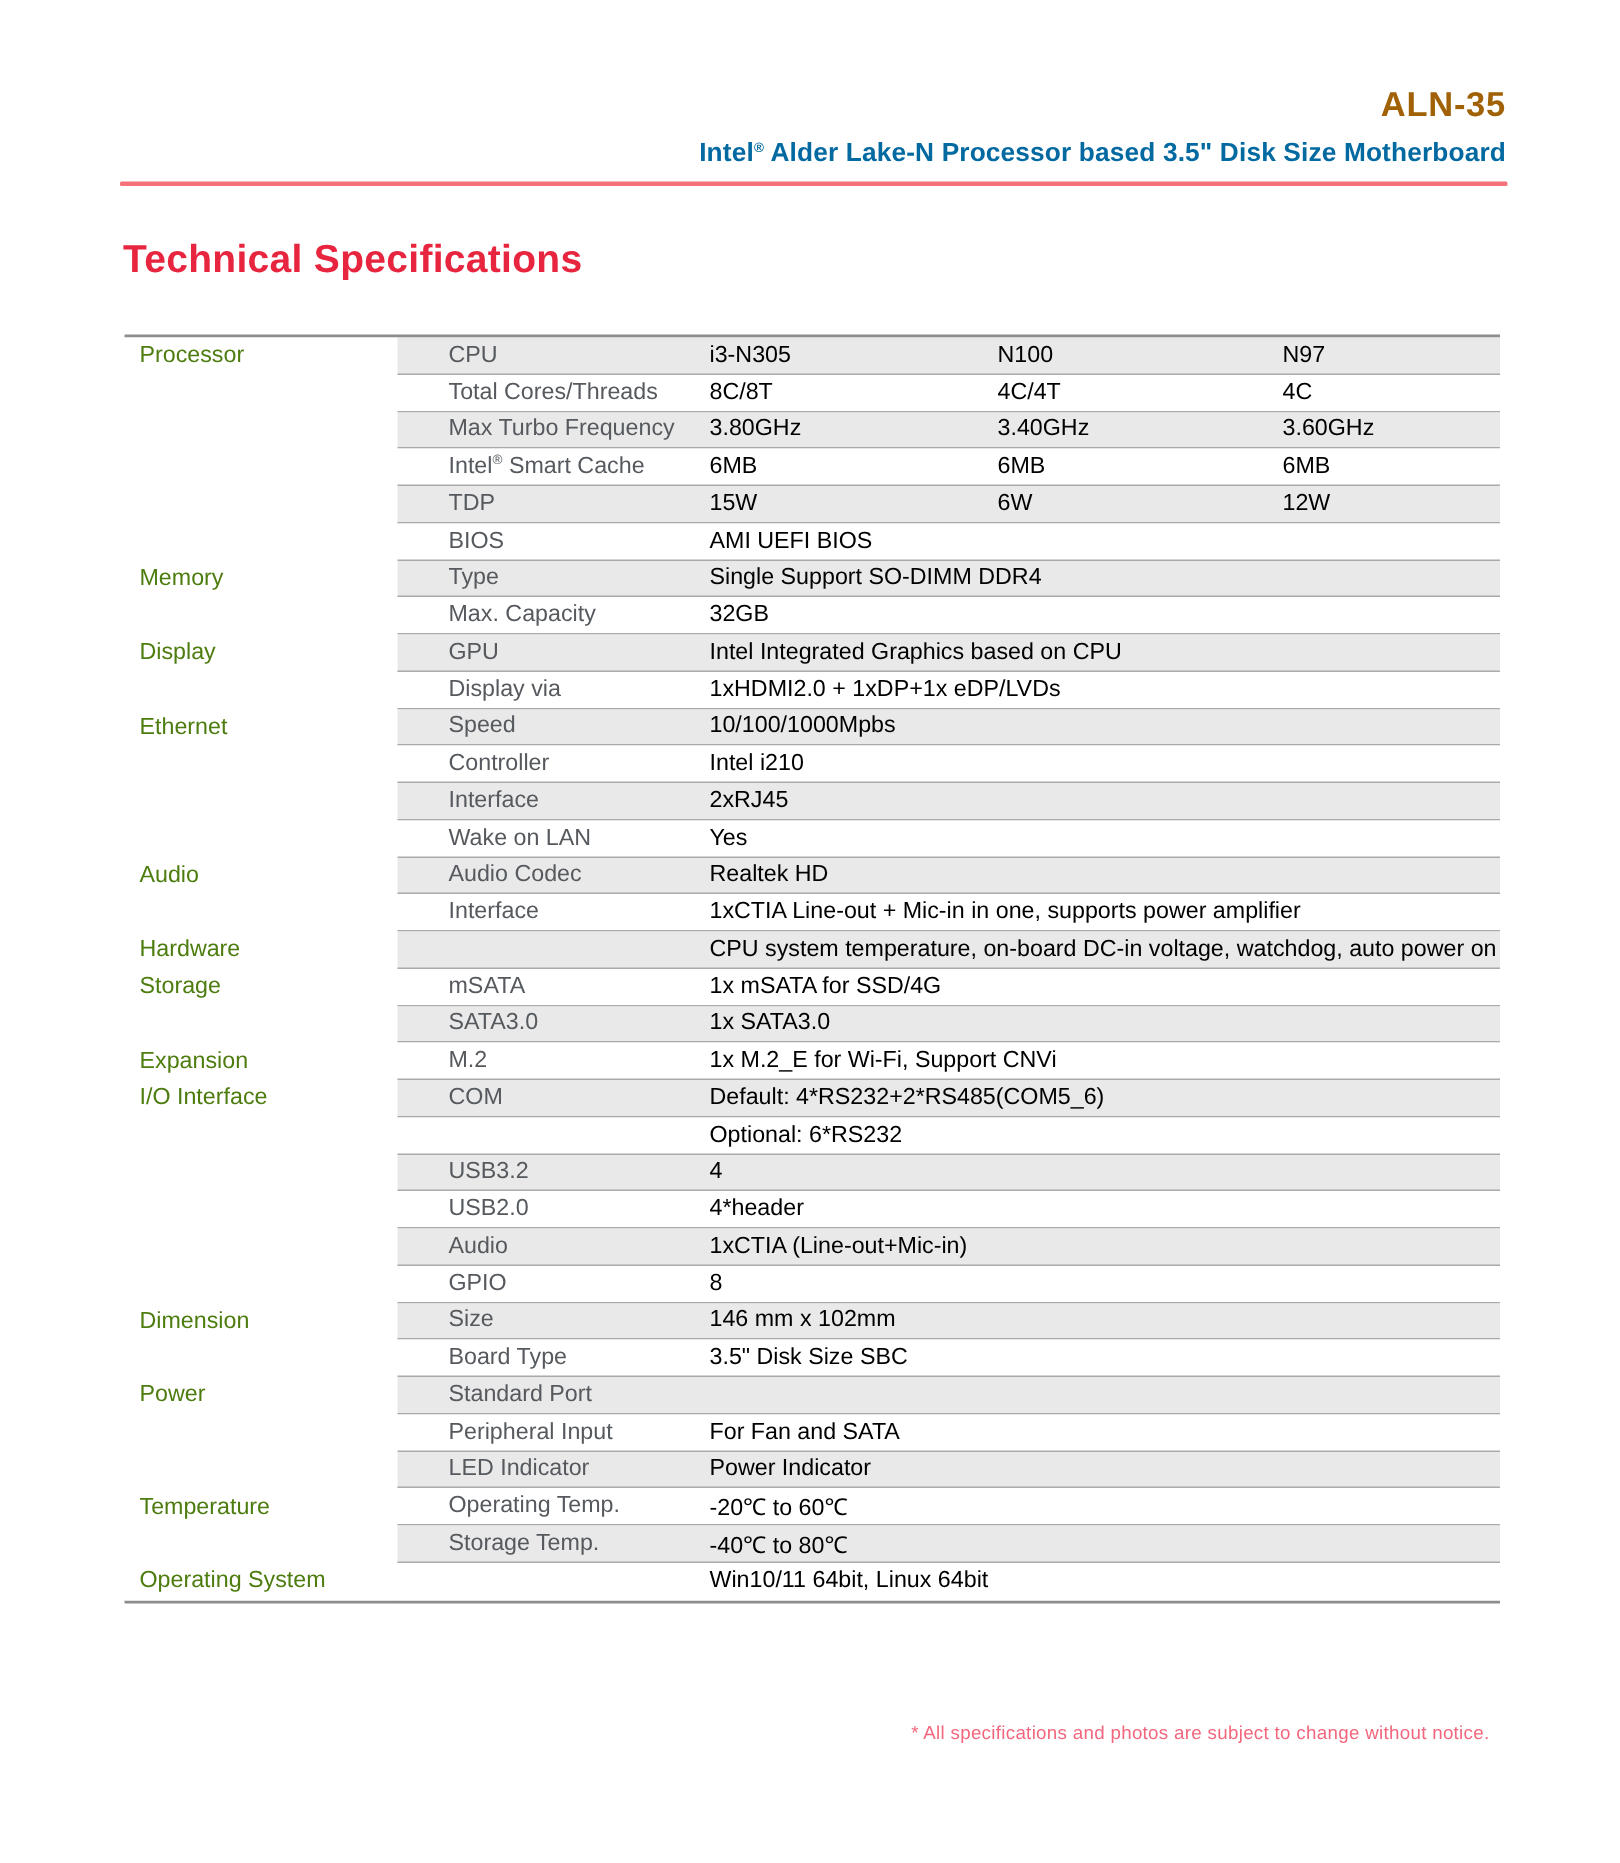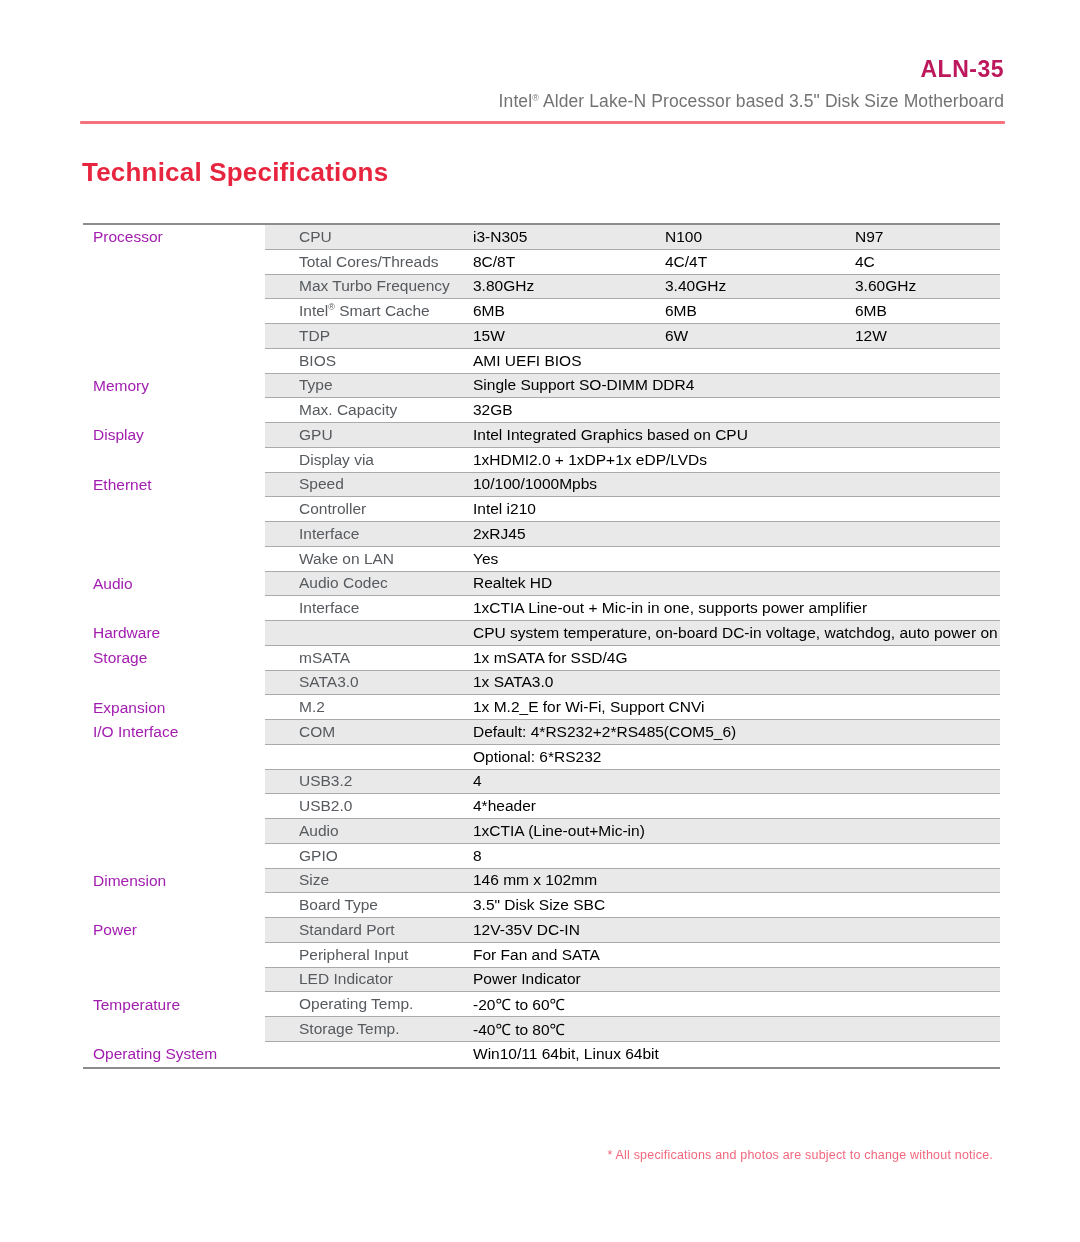--- a/index.html
+++ b/index.html
@@ -7,25 +7,25 @@
   body {
     width:1080px; height:1242px;
     font-family:"Liberation Sans", sans-serif;
     color:#58595b; position:relative; overflow:hidden;
   }
   .page { width:1080px; height:1242px; position:relative; }
 
   
   .header { padding:56px 76px 0 80px; text-align:right; }
   .model {
-    font-size:23px; font-weight:700; color:#be185d;
+    font-size:23px; font-weight:700; color:#a16207;
     letter-spacing:0.5px; margin-bottom:8px;
   }
   .subtitle {
-    font-size:17.5px; font-weight:400; color:#737373;
+    font-size:17.5px; font-weight:700; color:#0369a1;
     letter-spacing:0.1px; padding-bottom:9px;
   }
   .rule {
     margin-left:80px; width:925px; height:3px;
     background:#f5727d; border-radius:1px;
   }
 
   
   .title {
     margin:33px 0 0 82px; font-size:26px; font-weight:700;
@@ -35,21 +35,21 @@
   
   .spec-table {
     margin:35px 0 0 83px; width:917px;
     border-top:2px solid #8d8d8d;
     border-bottom:2px solid #8d8d8d;
   }
   .trow { display:flex; width:100%; }
   .cat {
     width:182px; min-width:182px; padding-left:10px;
     display:flex; align-items:center;
-    font-size:15.5px; color:#a21caf; background:#ffffff;
+    font-size:15.5px; color:#4d7c0f; background:#ffffff;
   }
   .rbody {
     flex:1; display:flex; align-items:center;
     min-height:24.75px; height:24.75px;
     border-bottom:1px solid #aaaaaa;
     background:#ffffff;
   }
   .trow:last-child .rbody { border-bottom:none; }
   .rbody.shaded { background:#e9e9e9; }
   .lbl {
@@ -287,21 +287,20 @@
         <div class="cat"></div>
         <div class="rbody">
           <div class="lbl">Board Type</div>
           <div class="val single">3.5" Disk Size SBC</div>
         </div>
       </div>
       <div class="trow">
         <div class="cat">Power</div>
         <div class="rbody shaded">
           <div class="lbl">Standard Port</div>
-          <div class="val single">12V-35V DC-IN</div>
         </div>
       </div>
       <div class="trow">
         <div class="cat"></div>
         <div class="rbody">
           <div class="lbl">Peripheral Input</div>
           <div class="val single">For Fan and SATA</div>
         </div>
       </div>
       <div class="trow">

